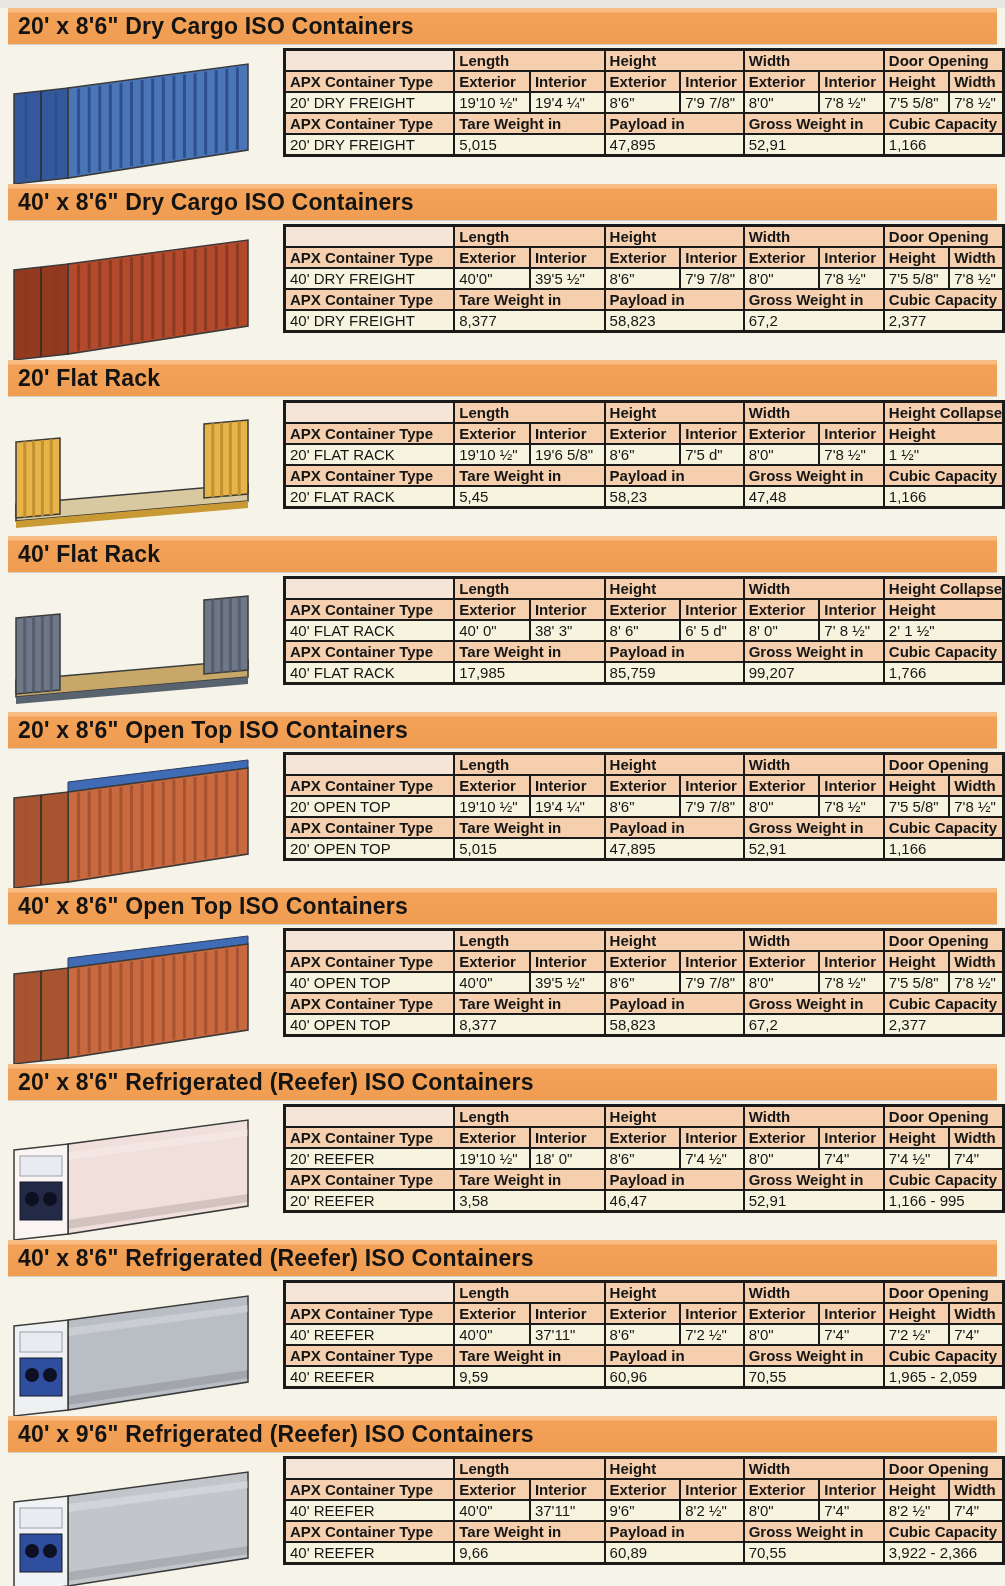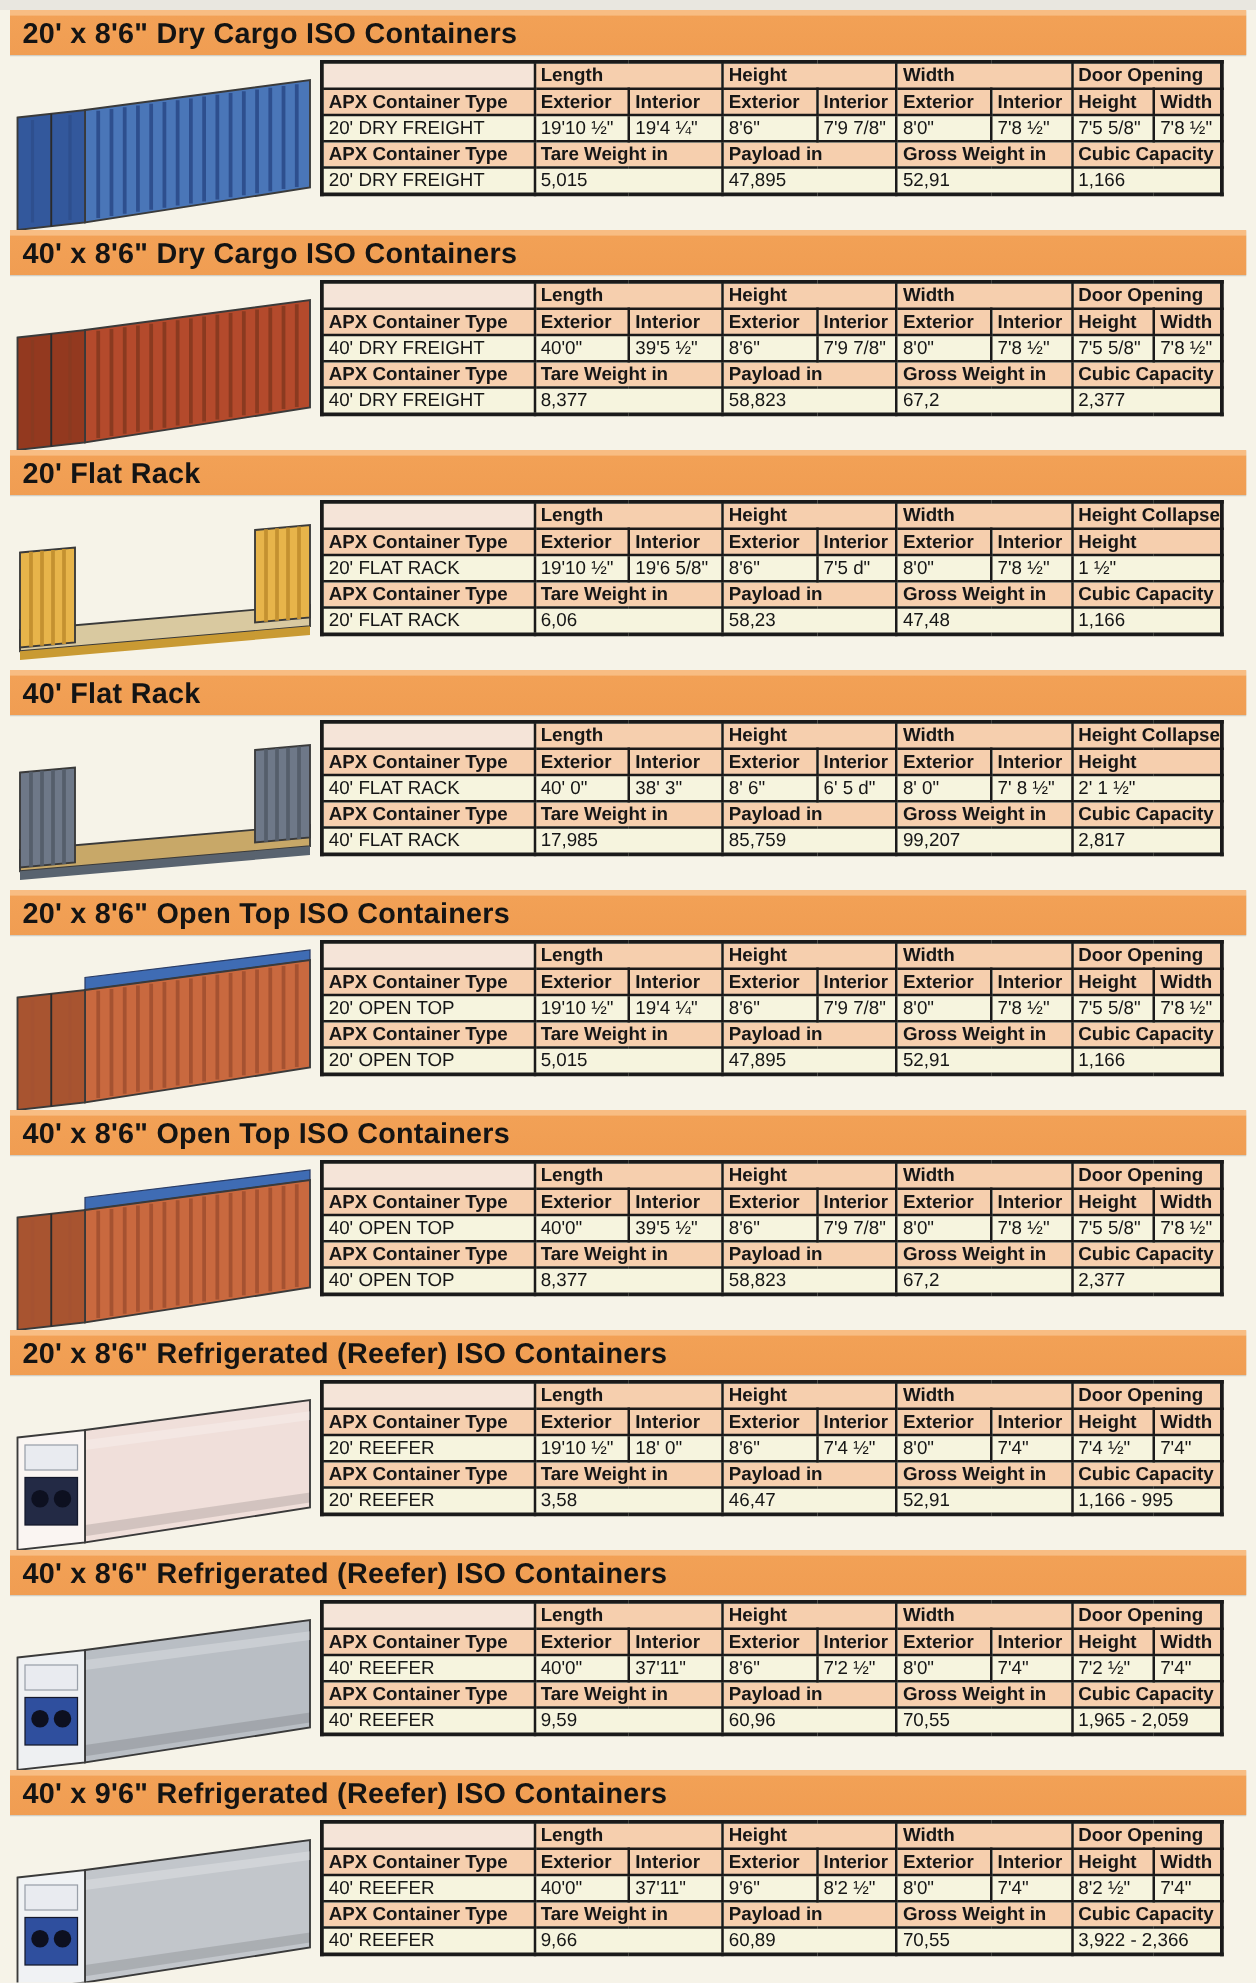--- a/index.html
+++ b/index.html
@@ -17,21 +17,21 @@
     height:36px;
     background:linear-gradient(#f8bd83 0,#f8bd83 4px,#f2a156 5px,#f09d52 100%);
     display:flex;align-items:center;
     box-shadow:0 1px 0 rgba(0,0,0,.15);
   }
   .title-bar .title{
     font-size:23px;font-weight:bold;letter-spacing:.2px;
     padding-left:10px;color:#141414;
     white-space:nowrap;
   }
-  .content{display:flex;align-items:flex-start;}
+  .content{display:flex;align-items:flex-start;gap:27px;}
   .photo{width:256px;height:138px;flex:0 0 256px;position:relative;}
   .photo svg{position:absolute;left:2px;top:2px;}
   table.spec-table{
     border-collapse:collapse;
     table-layout:fixed;
     width:723px;
     margin-top:4px;
     background:#f6f4de;
     border:3px solid #1a1a1a;
   }
@@ -298,21 +298,21 @@
             </tr>
             <tr>
               <td class="hdr">APX Container Type</td>
               <td class="hdr" colspan="2">Tare Weight in</td>
               <td class="hdr" colspan="2">Payload in</td>
               <td class="hdr" colspan="2">Gross Weight in</td>
               <td class="hdr" colspan="2">Cubic Capacity</td>
             </tr>
             <tr>
               <td class="val">20' FLAT RACK</td>
-              <td class="val" colspan="2">6,06</td>
+              <td class="val" colspan="2">5,45</td>
               <td class="val" colspan="2">58,23</td>
               <td class="val" colspan="2">47,48</td>
               <td class="val" colspan="2">1,166</td>
             </tr>
           </tbody>
       </table>
     </div>
   </div>
 
   <div class="section">
@@ -381,21 +381,21 @@
               <td class="hdr" colspan="2">Tare Weight in</td>
               <td class="hdr" colspan="2">Payload in</td>
               <td class="hdr" colspan="2">Gross Weight in</td>
               <td class="hdr" colspan="2">Cubic Capacity</td>
             </tr>
             <tr>
               <td class="val">40' FLAT RACK</td>
               <td class="val" colspan="2">17,985</td>
               <td class="val" colspan="2">85,759</td>
               <td class="val" colspan="2">99,207</td>
-              <td class="val" colspan="2">2,817</td>
+              <td class="val" colspan="2">1,766</td>
             </tr>
           </tbody>
       </table>
     </div>
   </div>
 
   <div class="section">
     <div class="title-bar">
       <span class="title">20' x 8'6" Open Top ISO Containers</span>
     </div>

